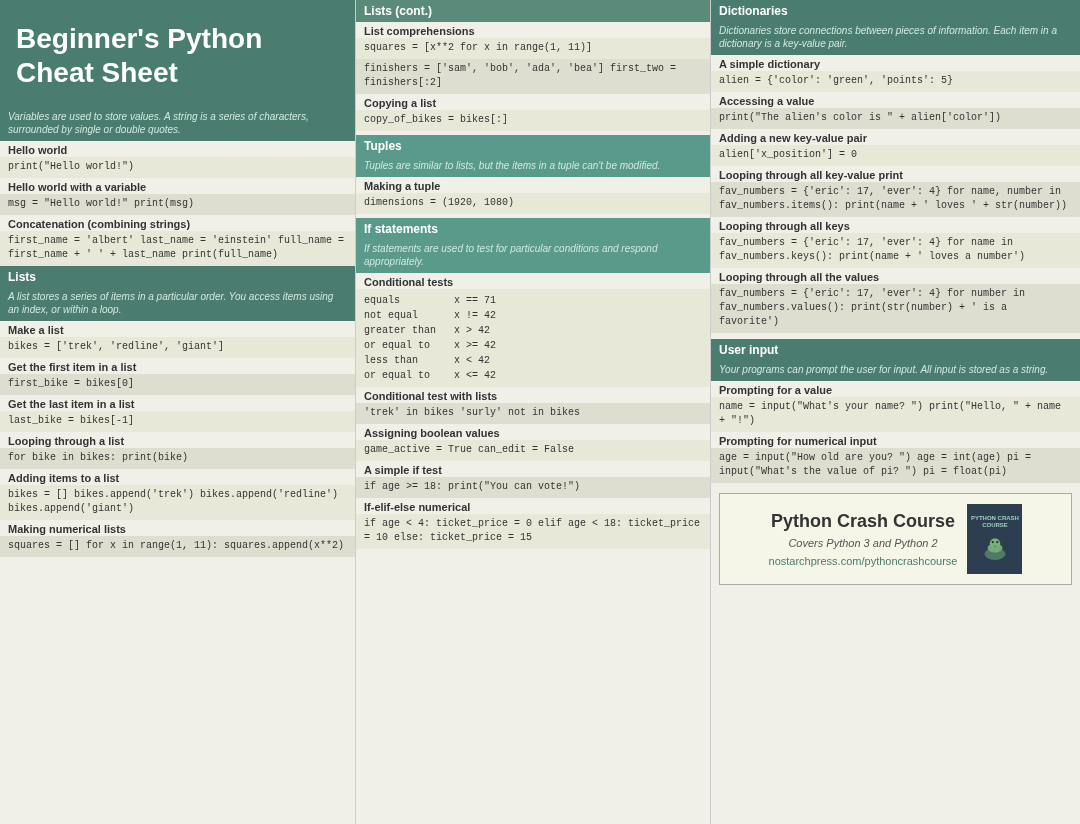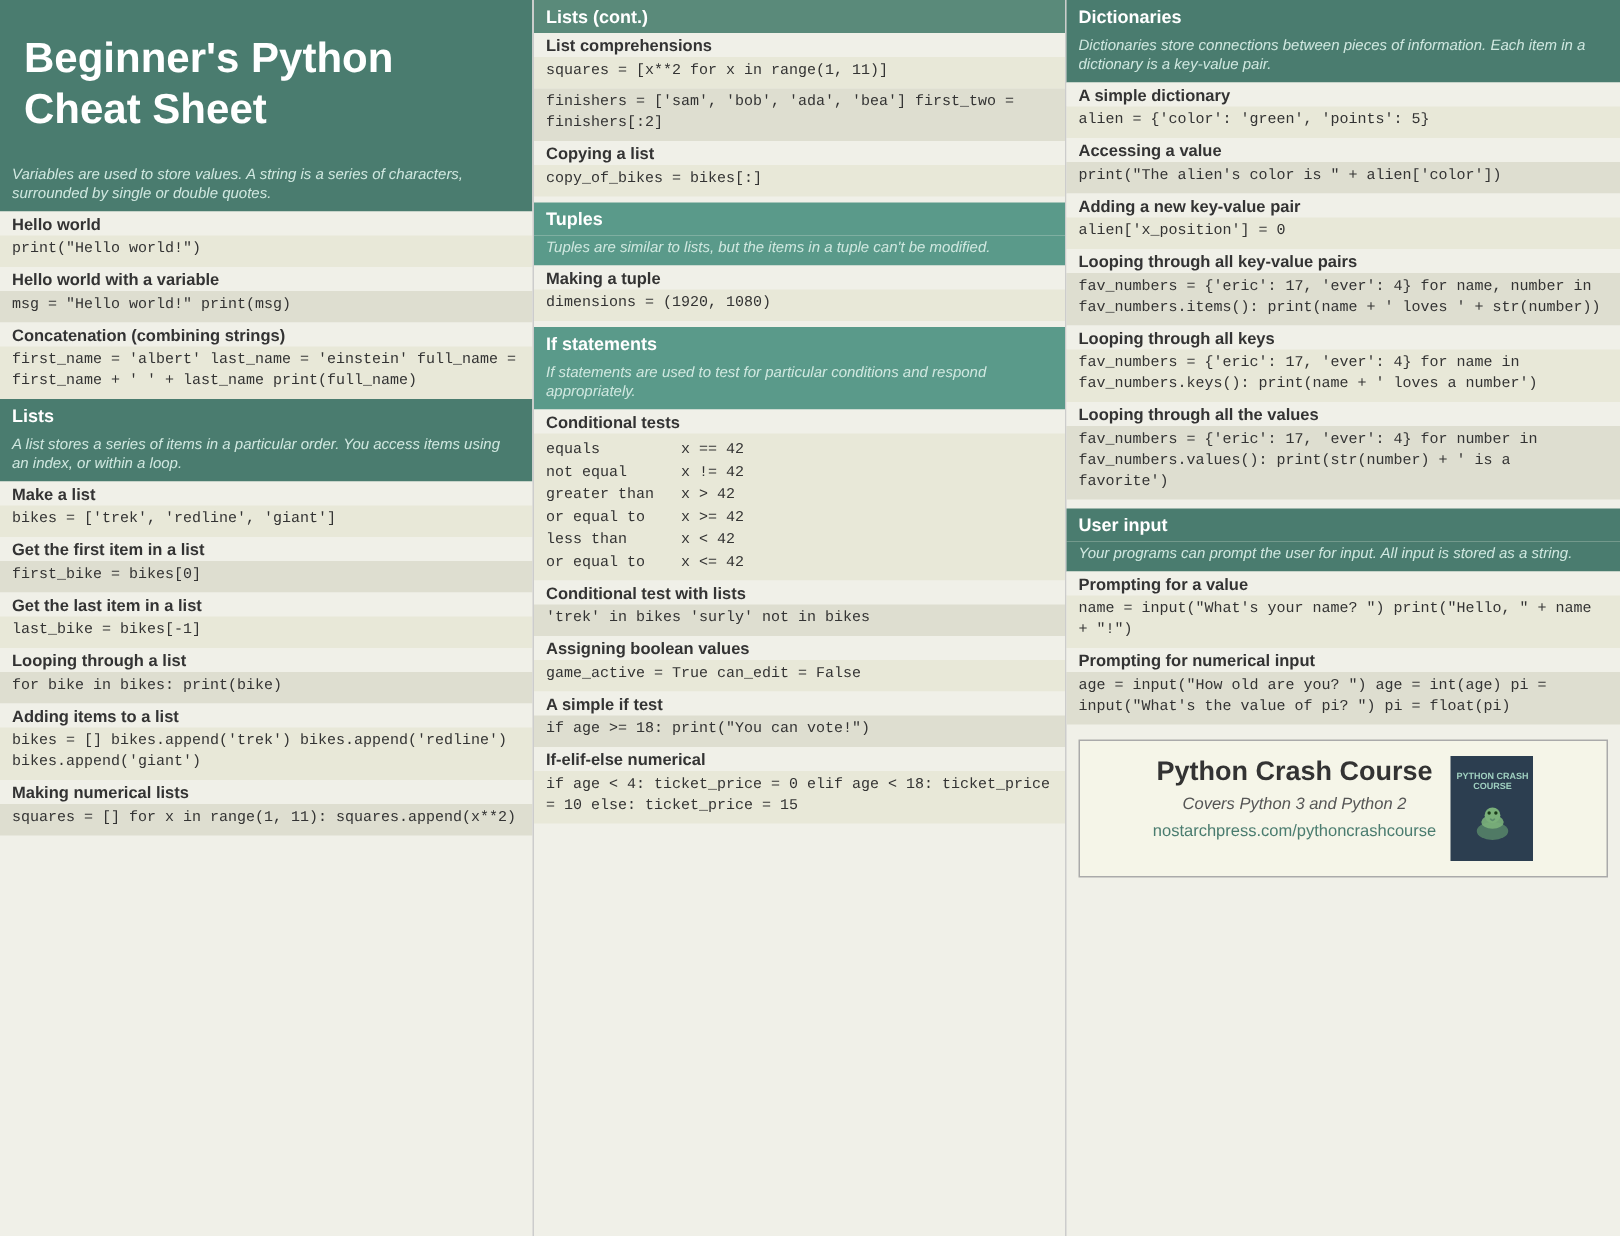--- a/index.html
+++ b/index.html
@@ -100,21 +100,21 @@
       border: 1px solid #aaa;
       margin: 8px;
       padding: 10px;
       display: flex;
       flex-direction: column;
       align-items: center;
       text-align: center;
     }
     .book-box-inner {
       display: flex;
-      align-items: flex-start;
+      align-items: center;
       gap: 10px;
     }
     .book-title-main {
       font-size: 18px;
       font-weight: bold;
       color: #333;
       line-height: 1.2;
     }
     .book-subtitle {
       font-size: 11px;
@@ -227,21 +227,21 @@
     <div class="sub-section-label">Making a tuple</div>
     <div class="code-block">dimensions = (1920, 1080)</div>
 
     <div class="section-header" style="background:#5a9a8a; margin-top:4px;">If statements</div>
     <div class="section-desc" style="background:#5a9a8a;">If statements are used to test for particular conditions and respond appropriately.</div>
 
     <div class="sub-section-label">Conditional tests</div>
     <div class="cond-table">
       <div class="cond-row">
         <span class="cond-label">equals</span>
-        <span class="cond-val">x == 42</span>
+        <span class="cond-val">x == 71</span>
       </div>
       <div class="cond-row">
         <span class="cond-label">not equal</span>
         <span class="cond-val">x != 42</span>
       </div>
       <div class="cond-row">
         <span class="cond-label">greater than</span>
         <span class="cond-val">x &gt; 42</span>
       </div>
       <div class="cond-row">
@@ -286,21 +286,21 @@
 
     <div class="sub-section-label">A simple dictionary</div>
     <div class="code-block">alien = {'color': 'green', 'points': 5}</div>
 
     <div class="sub-section-label">Accessing a value</div>
     <div class="code-block-alt">print("The alien's color is " + alien['color'])</div>
 
     <div class="sub-section-label">Adding a new key-value pair</div>
     <div class="code-block">alien['x_position'] = 0</div>
 
-    <div class="sub-section-label">Looping through all key-value pairs</div>
+    <div class="sub-section-label">Looping through all key-value print</div>
     <div class="code-block-alt">fav_numbers = {'eric': 17, 'ever': 4}
 for name, number in fav_numbers.items():
     print(name + ' loves ' + str(number))</div>
 
     <div class="sub-section-label">Looping through all keys</div>
     <div class="code-block">fav_numbers = {'eric': 17, 'ever': 4}
 for name in fav_numbers.keys():
     print(name + ' loves a number')</div>
 
     <div class="sub-section-label">Looping through all the values</div>

